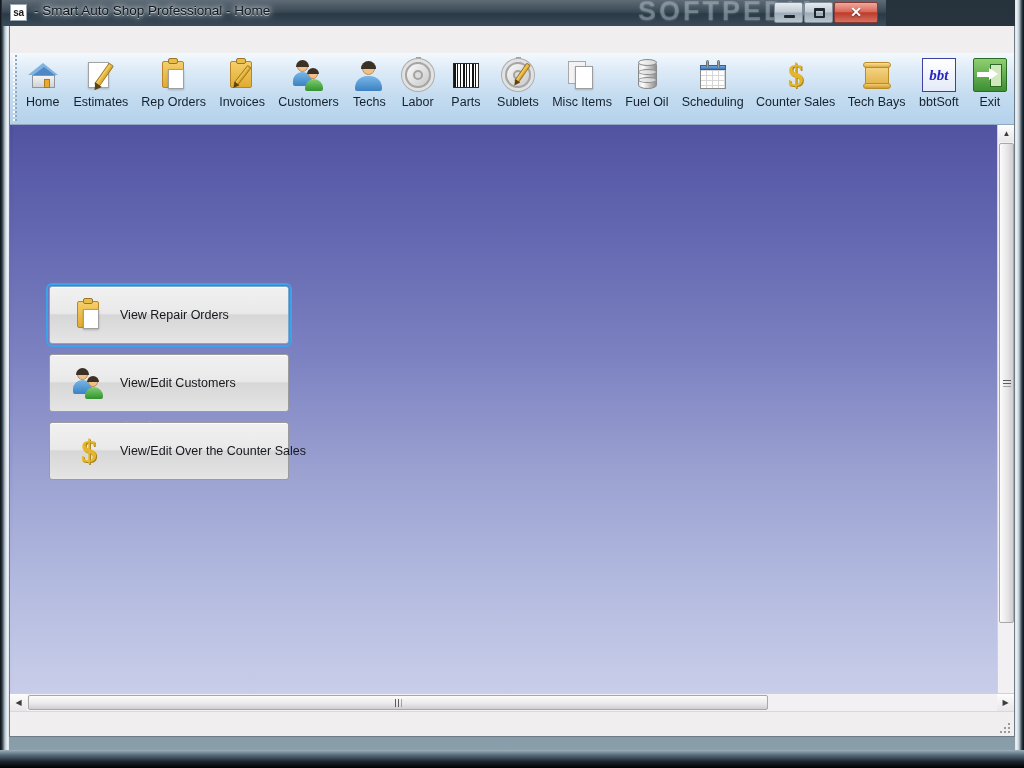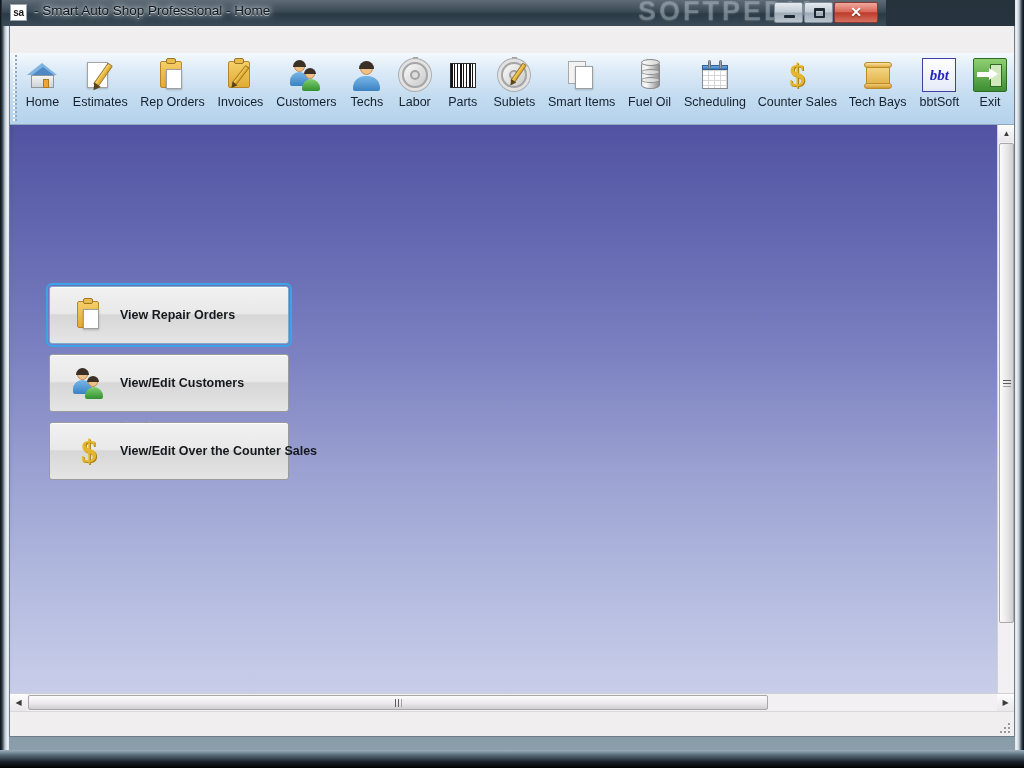--- a/index.html
+++ b/index.html
@@ -165,21 +165,21 @@
     display:flex; align-items:center;
     cursor:default;
     box-shadow: inset 0 1px 0 rgba(255,255,255,.85);
   }
   .nav-btn.focused {
     outline:2px solid #3ca3e8;
     outline-offset:1px;
     border-color:#7ba9cf;
   }
   .nav-btn .nav-icon { width:34px; height:34px; margin-left:22px; position:relative; flex:none; }
-  .nav-btn .nav-label { font-size:12.5px; color:#15181c; margin-left:14px; white-space:nowrap;font-weight:bold; }
+  .nav-btn .nav-label { font-size:12.5px; color:#15181c; margin-left:14px; white-space:nowrap; }
 
   #btn-repair-orders  { left:39px; top:161px; }
   #btn-customers      { left:39px; top:229px; }
   #btn-counter-sales  { left:39px; top:297px; }
 
   
   #mdi-vscroll {
     position:absolute; right:0; top:99px; width:17px; height:591px;
     background:#f2f0f2; border-left:1px solid #d3d0d3;
   }
@@ -632,21 +632,21 @@
         <div class="tb-label">Sublets</div>
       </div>
 
       <div class="tb-btn">
         <div class="tb-icon">
           <span class="ic ic-docs">
               <span class="s1"></span>
               <span class="s2"></span>
             </span>
         </div>
-        <div class="tb-label">Smart Items</div>
+        <div class="tb-label">Misc Items</div>
       </div>
 
       <div class="tb-btn">
         <div class="tb-icon">
           <span class="ic ic-drum">
               <span class="d"></span>
               <span class="r1"></span>
               <span class="r2"></span>
               <span class="top"></span>
             </span>

